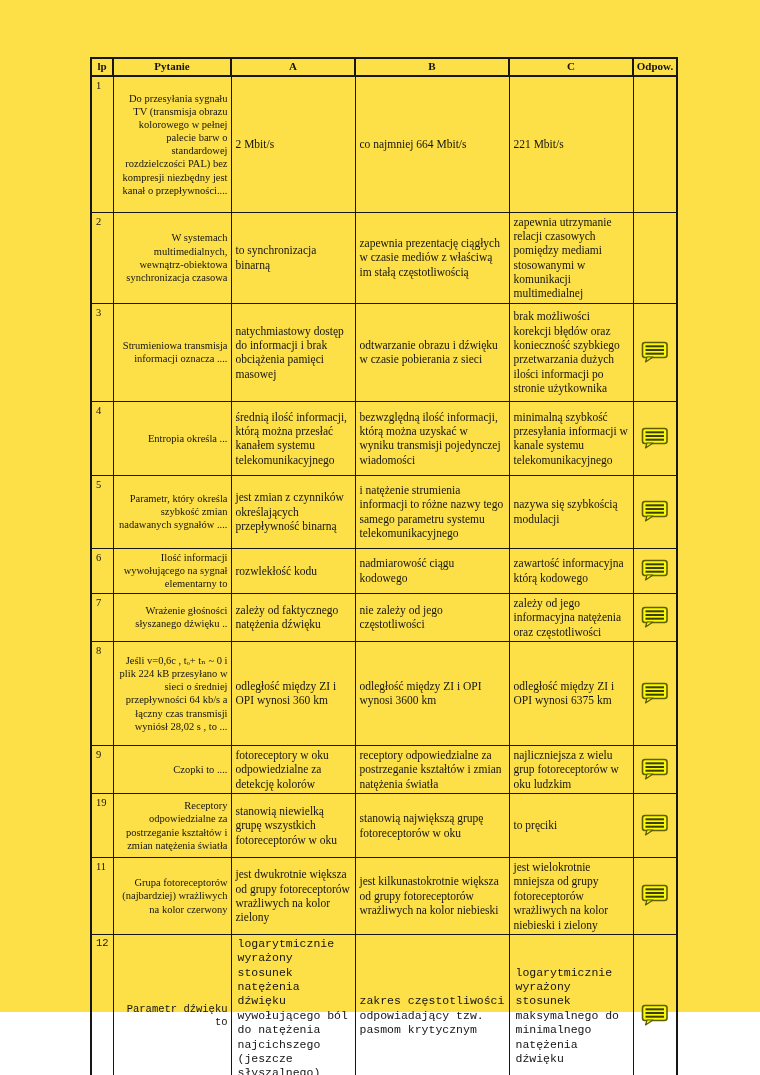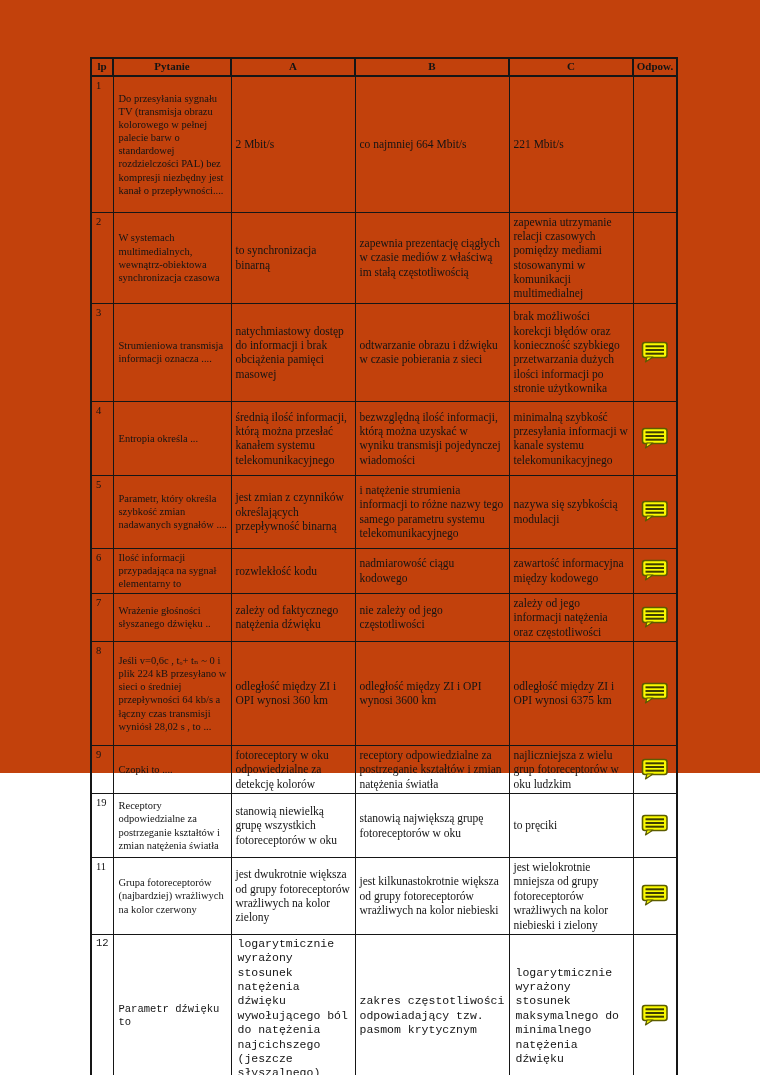--- a/index.html
+++ b/index.html
@@ -6,21 +6,21 @@
     --text:#141414;
     --border:#161616;
     --icon-fill:#FAFA00;
     --icon-stroke:#5c5c00;
     --icon-lines:#3d3d00;
   }
   *{box-sizing:border-box;margin:0;padding:0;}
   html,body{background:#ffffff;}
   body{width:760px;height:1075px;overflow:hidden;}
   .sheet{
-    position:relative;width:760px;height:773px;background:#c2410c;
+    position:relative;width:760px;height:1012px;background:#fde047;
     font-family:"Liberation Serif","DejaVu Serif",serif;color:var(--text);
   }
   table.quiz{
     position:absolute;left:90px;top:57px;width:586px;
     border-collapse:collapse;table-layout:fixed;
     border:2px solid var(--border);
   }
   col.c-lp{width:22px;}
   col.c-q{width:118px;}
   col.c-a{width:124px;}
@@ -35,21 +35,21 @@
   td{
     border:1px solid var(--border);
     font-size:11.5px;line-height:1.25;
     vertical-align:middle;padding:2px 4px;
     overflow:hidden;
   }
   td.lp{
     vertical-align:top;text-align:left;font-size:10.5px;padding:2px 2px 0 4px;
   }
   td.q{
-    font-size:10.5px;text-align:left;padding:2px 3px 2px 5px;
+    font-size:10.5px;text-align:right;padding:2px 3px 2px 5px;
   }
   td.opt{text-align:left;}
   td.ans{text-align:center;padding:0;}
   
   tbody tr:nth-child(12) td.col-a,
   tbody tr:nth-child(12) td.col-c{text-align:left;padding-left:6px;}
   
   tbody tr:nth-child(1) td{height:136px;}
   tbody tr:nth-child(2) td{height:88px;}
   tbody tr:nth-child(3) td{height:98px;}
@@ -141,38 +141,38 @@
     <td class="ans"><svg class="comment-icon" width="28" height="23" viewBox="0 0 28 23" xmlns="http://www.w3.org/2000/svg">
     <rect x="1.5" y="1.5" width="24.5" height="15" rx="2.5" fill="var(--icon-fill)" stroke="var(--icon-stroke)" stroke-width="1.6"></rect>
     <path d="M6 16 L4.5 21 L12 16 Z" fill="var(--icon-fill)" stroke="var(--icon-stroke)" stroke-width="1.2" stroke-linejoin="round"></path>
     <line x1="4.5" y1="5.3" x2="23" y2="5.3" stroke="var(--icon-lines)" stroke-width="2"></line>
     <line x1="4.5" y1="9" x2="23" y2="9" stroke="var(--icon-lines)" stroke-width="2"></line>
     <line x1="4.5" y1="12.7" x2="23" y2="12.7" stroke="var(--icon-lines)" stroke-width="2"></line>
   </svg></td>
   </tr>
         <tr>
     <td class="lp">6</td>
-    <td class="q">Ilość informacji przypadająca na sygnał elementarny to</td>
+    <td class="q">Ilość informacji wywołującego na sygnał elementarny to</td>
     <td class="opt col-a">rozwlekłość kodu</td>
     <td class="opt col-b">nadmiarowość ciągu kodowego</td>
-    <td class="opt col-c">zawartość informacyjna między kodowego</td>
+    <td class="opt col-c">zawartość informacyjna którą kodowego</td>
     <td class="ans"><svg class="comment-icon" width="28" height="23" viewBox="0 0 28 23" xmlns="http://www.w3.org/2000/svg">
     <rect x="1.5" y="1.5" width="24.5" height="15" rx="2.5" fill="var(--icon-fill)" stroke="var(--icon-stroke)" stroke-width="1.6"></rect>
     <path d="M6 16 L4.5 21 L12 16 Z" fill="var(--icon-fill)" stroke="var(--icon-stroke)" stroke-width="1.2" stroke-linejoin="round"></path>
     <line x1="4.5" y1="5.3" x2="23" y2="5.3" stroke="var(--icon-lines)" stroke-width="2"></line>
     <line x1="4.5" y1="9" x2="23" y2="9" stroke="var(--icon-lines)" stroke-width="2"></line>
     <line x1="4.5" y1="12.7" x2="23" y2="12.7" stroke="var(--icon-lines)" stroke-width="2"></line>
   </svg></td>
   </tr>
         <tr>
     <td class="lp">7</td>
     <td class="q">Wrażenie głośności słyszanego dźwięku ..</td>
     <td class="opt col-a">zależy od faktycznego natężenia dźwięku</td>
     <td class="opt col-b">nie zależy od jego częstotliwości</td>
-    <td class="opt col-c">zależy od jego informacji natężenia oraz częstotliwości</td>
+    <td class="opt col-c">zależy od jego informacyjna natężenia oraz częstotliwości</td>
     <td class="ans"><svg class="comment-icon" width="28" height="23" viewBox="0 0 28 23" xmlns="http://www.w3.org/2000/svg">
     <rect x="1.5" y="1.5" width="24.5" height="15" rx="2.5" fill="var(--icon-fill)" stroke="var(--icon-stroke)" stroke-width="1.6"></rect>
     <path d="M6 16 L4.5 21 L12 16 Z" fill="var(--icon-fill)" stroke="var(--icon-stroke)" stroke-width="1.2" stroke-linejoin="round"></path>
     <line x1="4.5" y1="5.3" x2="23" y2="5.3" stroke="var(--icon-lines)" stroke-width="2"></line>
     <line x1="4.5" y1="9" x2="23" y2="9" stroke="var(--icon-lines)" stroke-width="2"></line>
     <line x1="4.5" y1="12.7" x2="23" y2="12.7" stroke="var(--icon-lines)" stroke-width="2"></line>
   </svg></td>
   </tr>
         <tr>
     <td class="lp">8</td>

